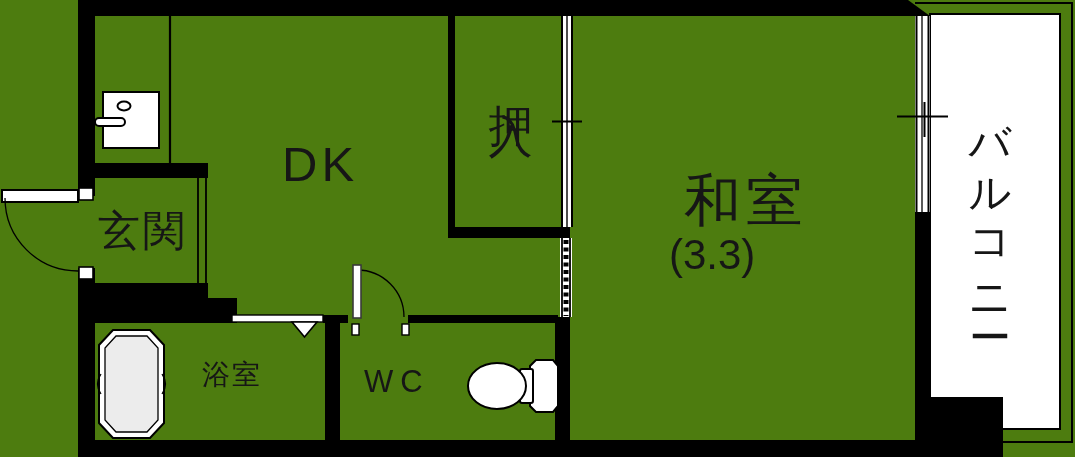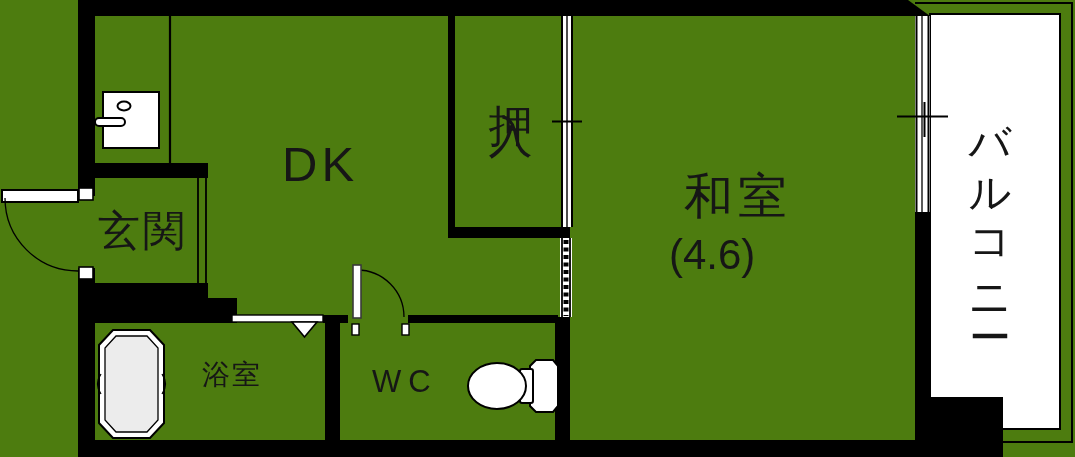--- a/index.html
+++ b/index.html
@@ -107,22 +107,22 @@
       <ellipse cx="497" cy="386" rx="29" ry="23" fill="#ffffff" stroke="#000" stroke-width="2"></ellipse>
     </g>
   </svg>
 
   <div class="label" style="left:282px;top:140px;font-size:49px;letter-spacing:4px;">DK</div>
 
   <div class="label" style="left:98px;top:210px;font-size:42px;letter-spacing:3px;text-align:center;">玄関</div>
 
   <div class="label vert" style="left:489px;top:70px;font-size:44px;letter-spacing:8px;">押入</div>
 
-  <div class="label" style="left:684px;top:172px;font-size:49px;letter-spacing:5px;">和室</div>
+  <div class="label" style="left:684px;top:172px;font-size:57px;letter-spacing:5px;">和室</div>
 
-  <div class="label" style="left:669px;top:234px;font-size:42px;">(4.6)</div>
+  <div class="label" style="left:669px;top:234px;font-size:42px;">(3.3)</div>
 
   <div class="label vert" style="left:969px;top:96px;font-size:42px;letter-spacing:7px;">バルコニー</div>
 
   <div class="label" style="left:202px;top:361px;font-size:28px;letter-spacing:2px;">浴室</div>
 
-  <div class="label" style="left:364px;top:366px;font-size:31px;letter-spacing:7px;margin-left:8px;">WC</div>
+  <div class="label" style="left:364px;top:366px;font-size:31px;letter-spacing:7px;">WC</div>
 </div>
 
 </body></html>

